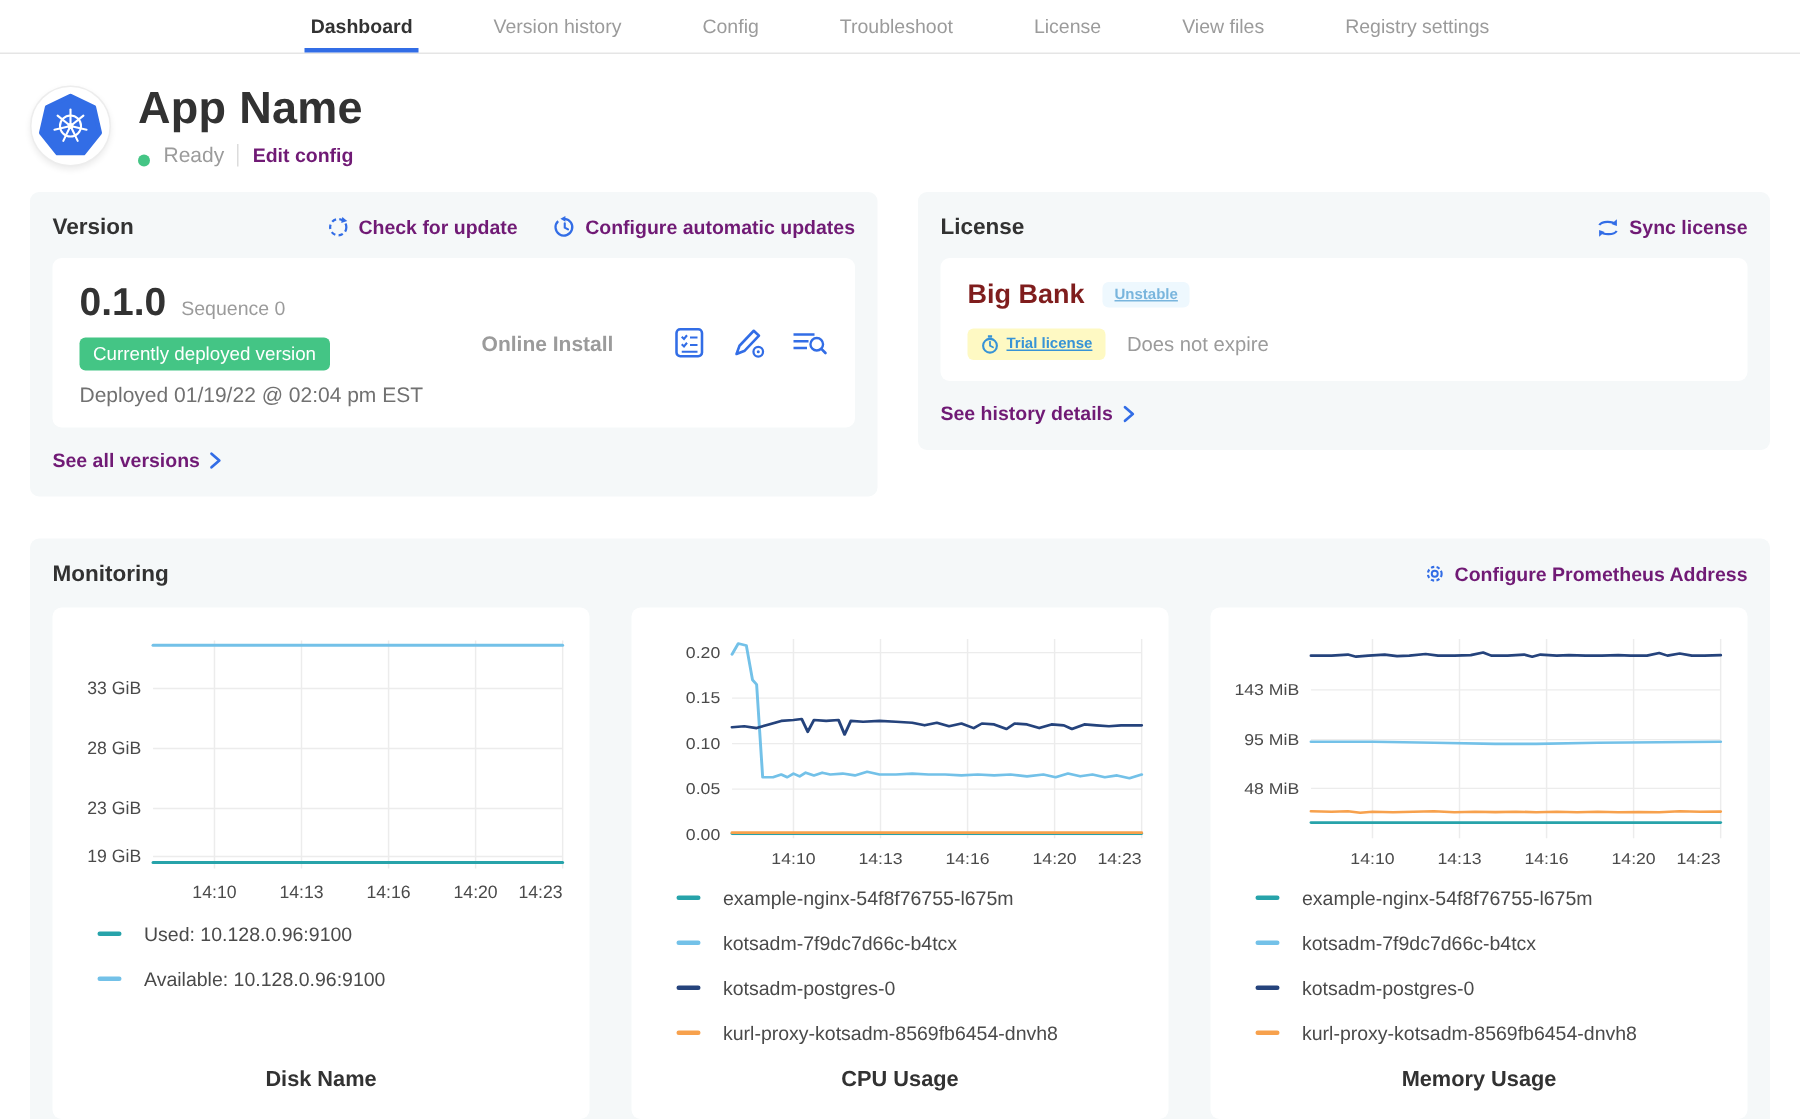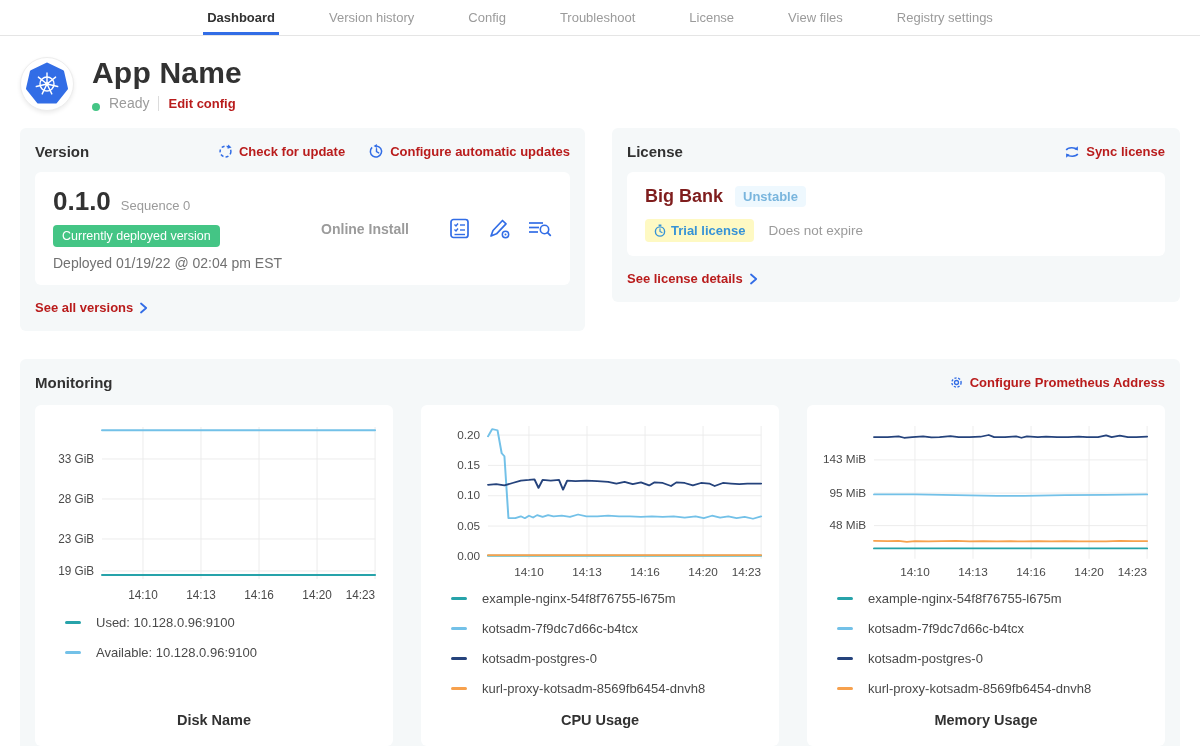--- a/index.html
+++ b/index.html
@@ -18,21 +18,21 @@
   
   .app-header { display:flex; align-items:center; gap:18px; margin-top:20px; }
   .logo-circle { width:54px; height:54px; border-radius:50%; background:#fff;
     border:1px solid #ededed; box-shadow:0 2px 4px rgba(0,0,0,.08);
     display:flex; align-items:center; justify-content:center; }
   .app-title { font-size:30px; font-weight:bold; letter-spacing:.2px; }
   .app-sub { display:flex; align-items:flex-end; gap:9px; margin-top:5px; }
   .status-dot { width:8px; height:8px; border-radius:50%; background:#44c585; }
   .status-text { font-size:14px; color:#9b9b9b; }
   .v-divider { width:1px; height:15px; background:#dcdcdc; }
-  .blue-link { color:#b91c1c; font-size:13px; font-weight:bold; text-decoration:none;
+  .blue-link { color:#701a75; font-size:13px; font-weight:bold; text-decoration:none;
     display:inline-flex; align-items:center; gap:6px; cursor:pointer; }
 
   
   .cards-row { display:flex; gap:27px; margin-top:17px; align-items:flex-start; }
   .card { background:#f5f8f9; border-radius:6px; padding:15px; }
   .card-head { display:flex; justify-content:space-between; align-items:center; }
   .card-title { font-size:15px; font-weight:bold; }
   .head-links { display:flex; gap:24px; }
 
   .version-card { width:565px; }
@@ -46,21 +46,21 @@
     font-weight:normal; padding:4px 9px; border-radius:4px; margin-top:8px; }
   .deployed-text { font-size:14px; color:#717171; margin-top:8px;text-align:right; }
   .ver-mid { flex:1; text-align:center; font-size:14px; font-weight:bold; color:#9b9b9b; }
   .ver-icons { display:flex; gap:16px; align-items:center; }
   .icon-btn { cursor:pointer; display:flex; align-items:center; }
   .card-footer-link { margin-top:13px; }
 
   .license-card { flex:1; }
   .lic-row1 { display:flex; align-items:center; gap:12px; }
   .lic-name { font-size:18px; font-weight:bold; color:#7f1d1d; }
-  .chip { font-size:13px; padding:3px 8px; border-radius:4px; }
+  .chip { font-size:10px; padding:3px 8px; border-radius:4px;text-decoration:underline; }
   .chip-unstable { background:#eef8fe; color:#79b5dd; font-weight:bold; }
   .lic-row2 { display:flex; align-items:center; gap:14px; margin-top:12px; }
   .chip-trial { background:#fef9c3; color:#3793d6; font-weight:bold;
     display:inline-flex; align-items:center; gap:5px; padding:4px 9px; }
   .lic-expiry { font-size:13.5px; color:#9b9b9b; }
 
   
   .monitoring-card { margin-top:28px; }
   .charts-row { display:flex; gap:28px; margin-top:14px; }
   .chart-card { flex:1; background:#fff; border-radius:6px; padding:14px 12px 18px 12px;
@@ -217,21 +217,21 @@
               <path d="M6 7.5 L6 4.8 M6 7.5 L8 8.5" fill="none" stroke="#3793d6" stroke-width="1.2" stroke-linecap="round"></path>
             </svg>
             <span>Trial license</span>
           </span>
           <span class="lic-expiry">Does not expire</span>
         </div>
       </div>
 
       <div class="card-footer-link">
         <a class="blue-link">
-          <span>See license details</span>
+          <span>See history details</span>
           <svg width="9" height="12" viewBox="0 0 9 12">
             <polyline points="2,1.5 7.2,6 2,10.5" fill="none" stroke="#326de6" stroke-width="1.8" stroke-linecap="round" stroke-linejoin="round"></polyline>
           </svg>
         </a>
       </div>
     </div>
   </section>
 
   <section class="card monitoring-card">
     <div class="card-head">

